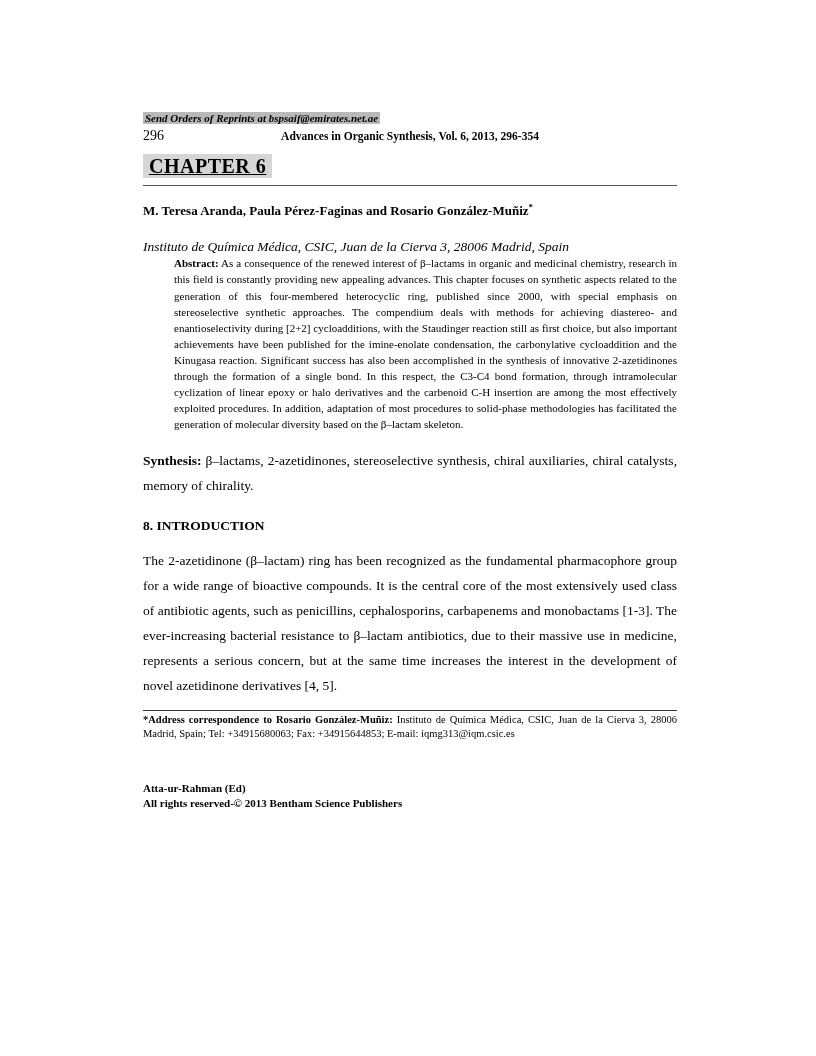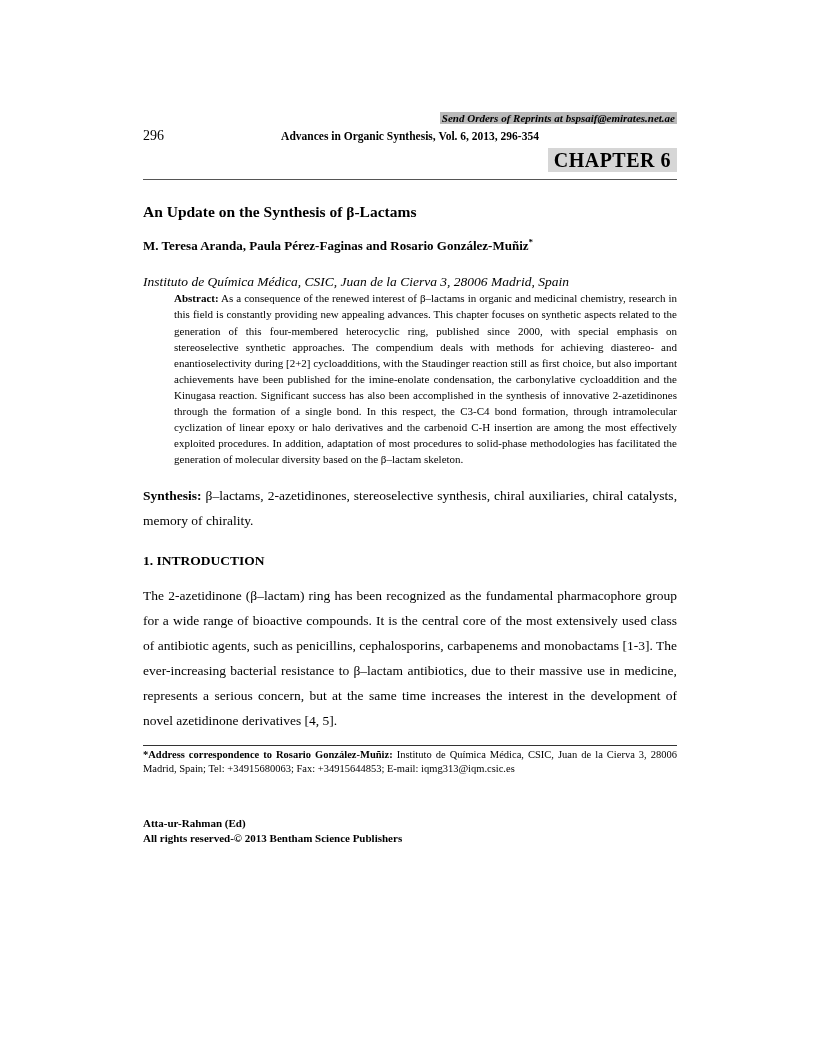--- a/index.html
+++ b/index.html
@@ -14,31 +14,31 @@
     overflow: hidden;
     margin: 0 auto;
   }
   .content {
     position: absolute;
     left: 143px;
     top: 112px;
     width: 534px;
   }
   
-  .reprint-line { text-align: right; font-size: 11px; line-height: 13px; }
+  .reprint-line { font-size: 11px; line-height: 13px; }
   .reprint-highlight {
     background: #b9b9b9;
     font-weight: bold;
     font-style: italic;
     padding: 0 2px;
   }
   .journal-line { position: relative; margin-top: 4px; font-size: 11.5px; line-height: 14px; text-align: center; }
   .page-number { position: absolute; left: 0; top: 0; font-size: 14px; }
   .journal-info { font-weight: bold; }
-  .chapter-line { text-align: right; margin-top: 4px; line-height: 26px; }
+  .chapter-line { text-align: left; margin-top: 10px; line-height: 26px; text-decoration: underline; }
   .chapter-badge {
     background: #d6d6d6;
     font-weight: bold;
     font-size: 20px;
     padding: 1px 6px;
     letter-spacing: 0.5px;
   }
   .header-rule { border: 0; border-top: 1.4px solid #555; margin-top: 4px; }
 
   
@@ -104,37 +104,36 @@
       <span class="page-number">296</span>
       <span class="journal-info">Advances in Organic Synthesis, Vol. 6, 2013, 296-354</span>
     </div>
 
     <div class="chapter-line">
       <span class="chapter-badge">CHAPTER 6</span>
     </div>
 
     <hr class="header-rule">
 
-    <h1 class="article-title">An Update on the Synthesis of β-Lactams</h1>
 
     <div class="authors"><span>M. Teresa Aranda, Paula Pérez-Faginas and Rosario González-Muñiz</span><sup>*</sup></div>
 
     <div class="affiliation">Instituto de Química Médica, CSIC, Juan de la Cierva 3, 28006 Madrid, Spain</div>
 
     <div class="abstract">
       <span class="lead">Abstract:</span>
       <span>As a consequence of the renewed interest of β–lactams in organic and medicinal chemistry, research in this field is constantly providing new appealing advances. This chapter focuses on synthetic aspects related to the generation of this four-membered heterocyclic ring, published since 2000, with special emphasis on stereoselective synthetic approaches. The compendium deals with methods for achieving diastereo- and enantioselectivity during [2+2] cycloadditions, with the Staudinger reaction still as first choice, but also important achievements have been published for the imine-enolate condensation, the carbonylative cycloaddition and the Kinugasa reaction. Significant success has also been accomplished in the synthesis of innovative 2-azetidinones through the formation of a single bond. In this respect, the C3-C4 bond formation, through intramolecular cyclization of linear epoxy or halo derivatives and the carbenoid C-H insertion are among the most effectively exploited procedures. In addition, adaptation of most procedures to solid-phase methodologies has facilitated the generation of molecular diversity based on the β–lactam skeleton.</span>
     </div>
 
     <div class="keywords">
       <span class="lead">Synthesis:</span>
       <span>β–lactams, 2-azetidinones, stereoselective synthesis, chiral auxiliaries, chiral catalysts, memory of chirality.</span>
     </div>
 
-    <h2 class="section-heading">1. INTRODUCTION</h2>
+    <h2 class="section-heading">8. INTRODUCTION</h2>
 
     <p class="body-paragraph">The 2-azetidinone (β–lactam) ring has been recognized as the fundamental pharmacophore group for a wide range of bioactive compounds. It is the central core of the most extensively used class of antibiotic agents, such as penicillins, cephalosporins, carbapenems and monobactams [1-3]. The ever-increasing bacterial resistance to β–lactam antibiotics, due to their massive use in medicine, represents a serious concern, but at the same time increases the interest in the development of novel azetidinone derivatives [4, 5].</p>
 
     <div class="footnote">
       <span class="lead">*Address correspondence to Rosario González-Muñiz:</span>
       <span>Instituto de Química Médica, CSIC, Juan de la Cierva 3, 28006 Madrid, Spain; Tel: +34915680063; Fax: +34915644853; E-mail: iqmg313@iqm.csic.es</span>
     </div>
 
     <div class="book-footer">
       <div>Atta-ur-Rahman (Ed)</div>

